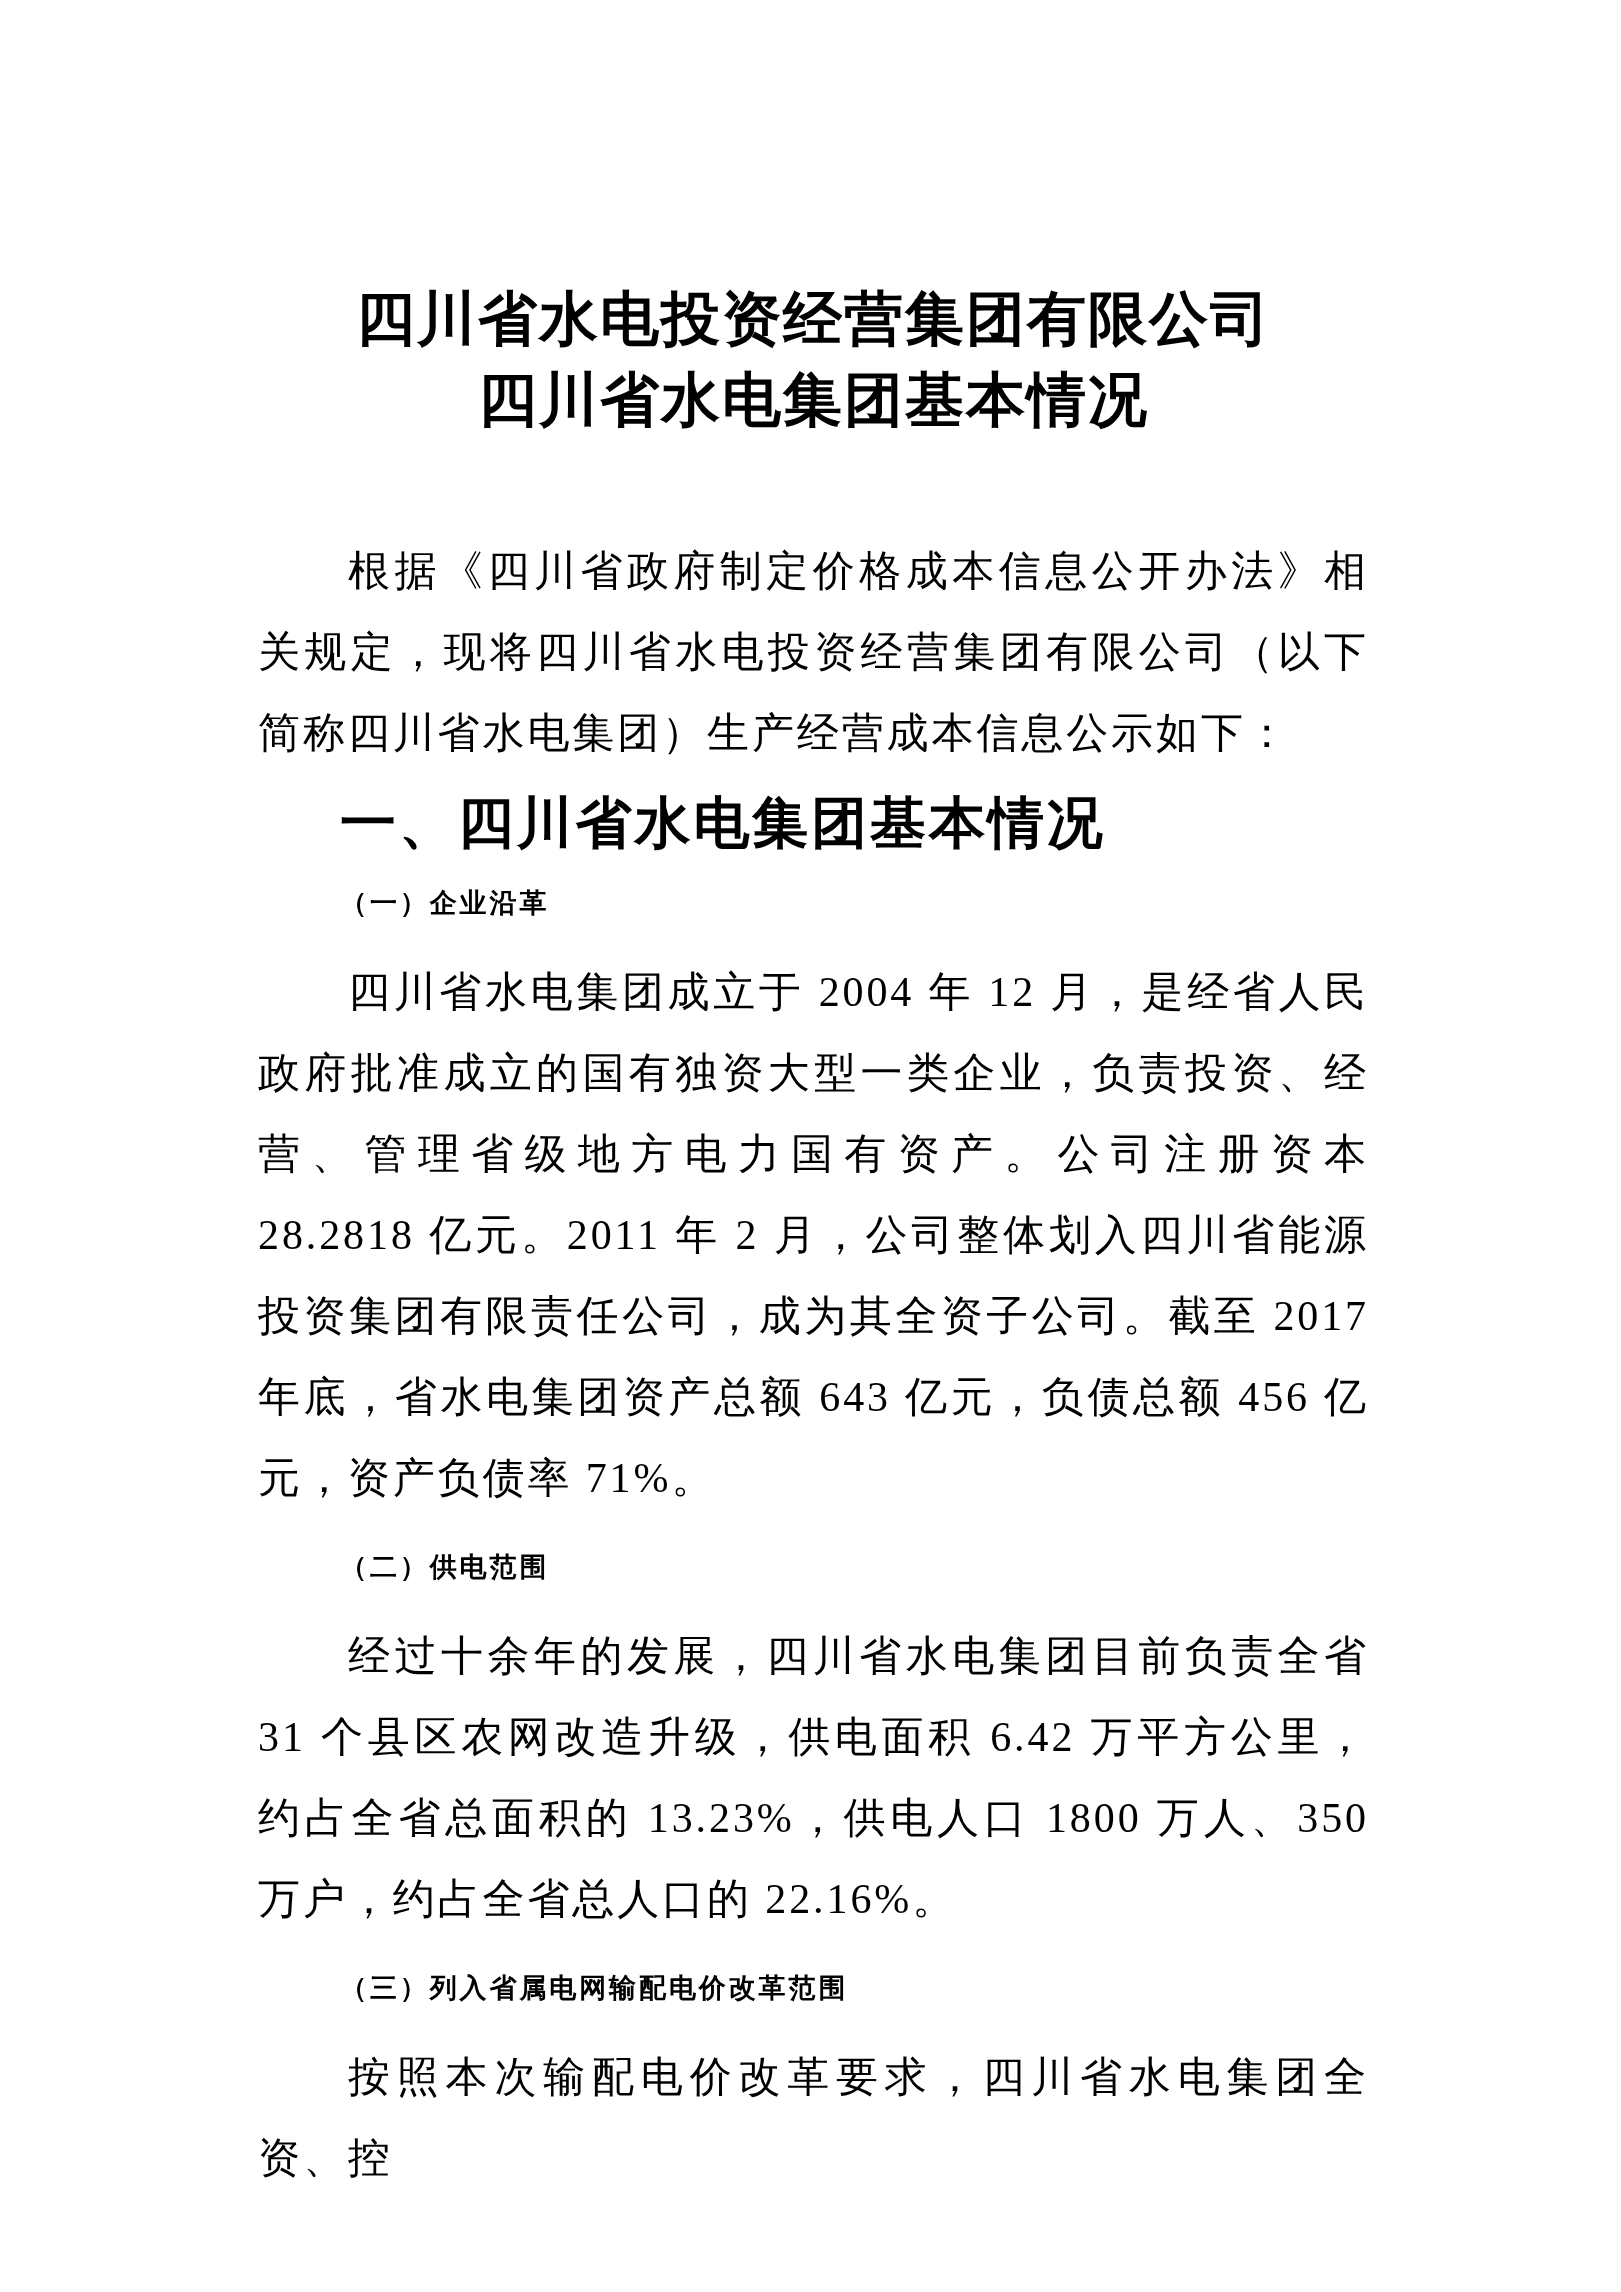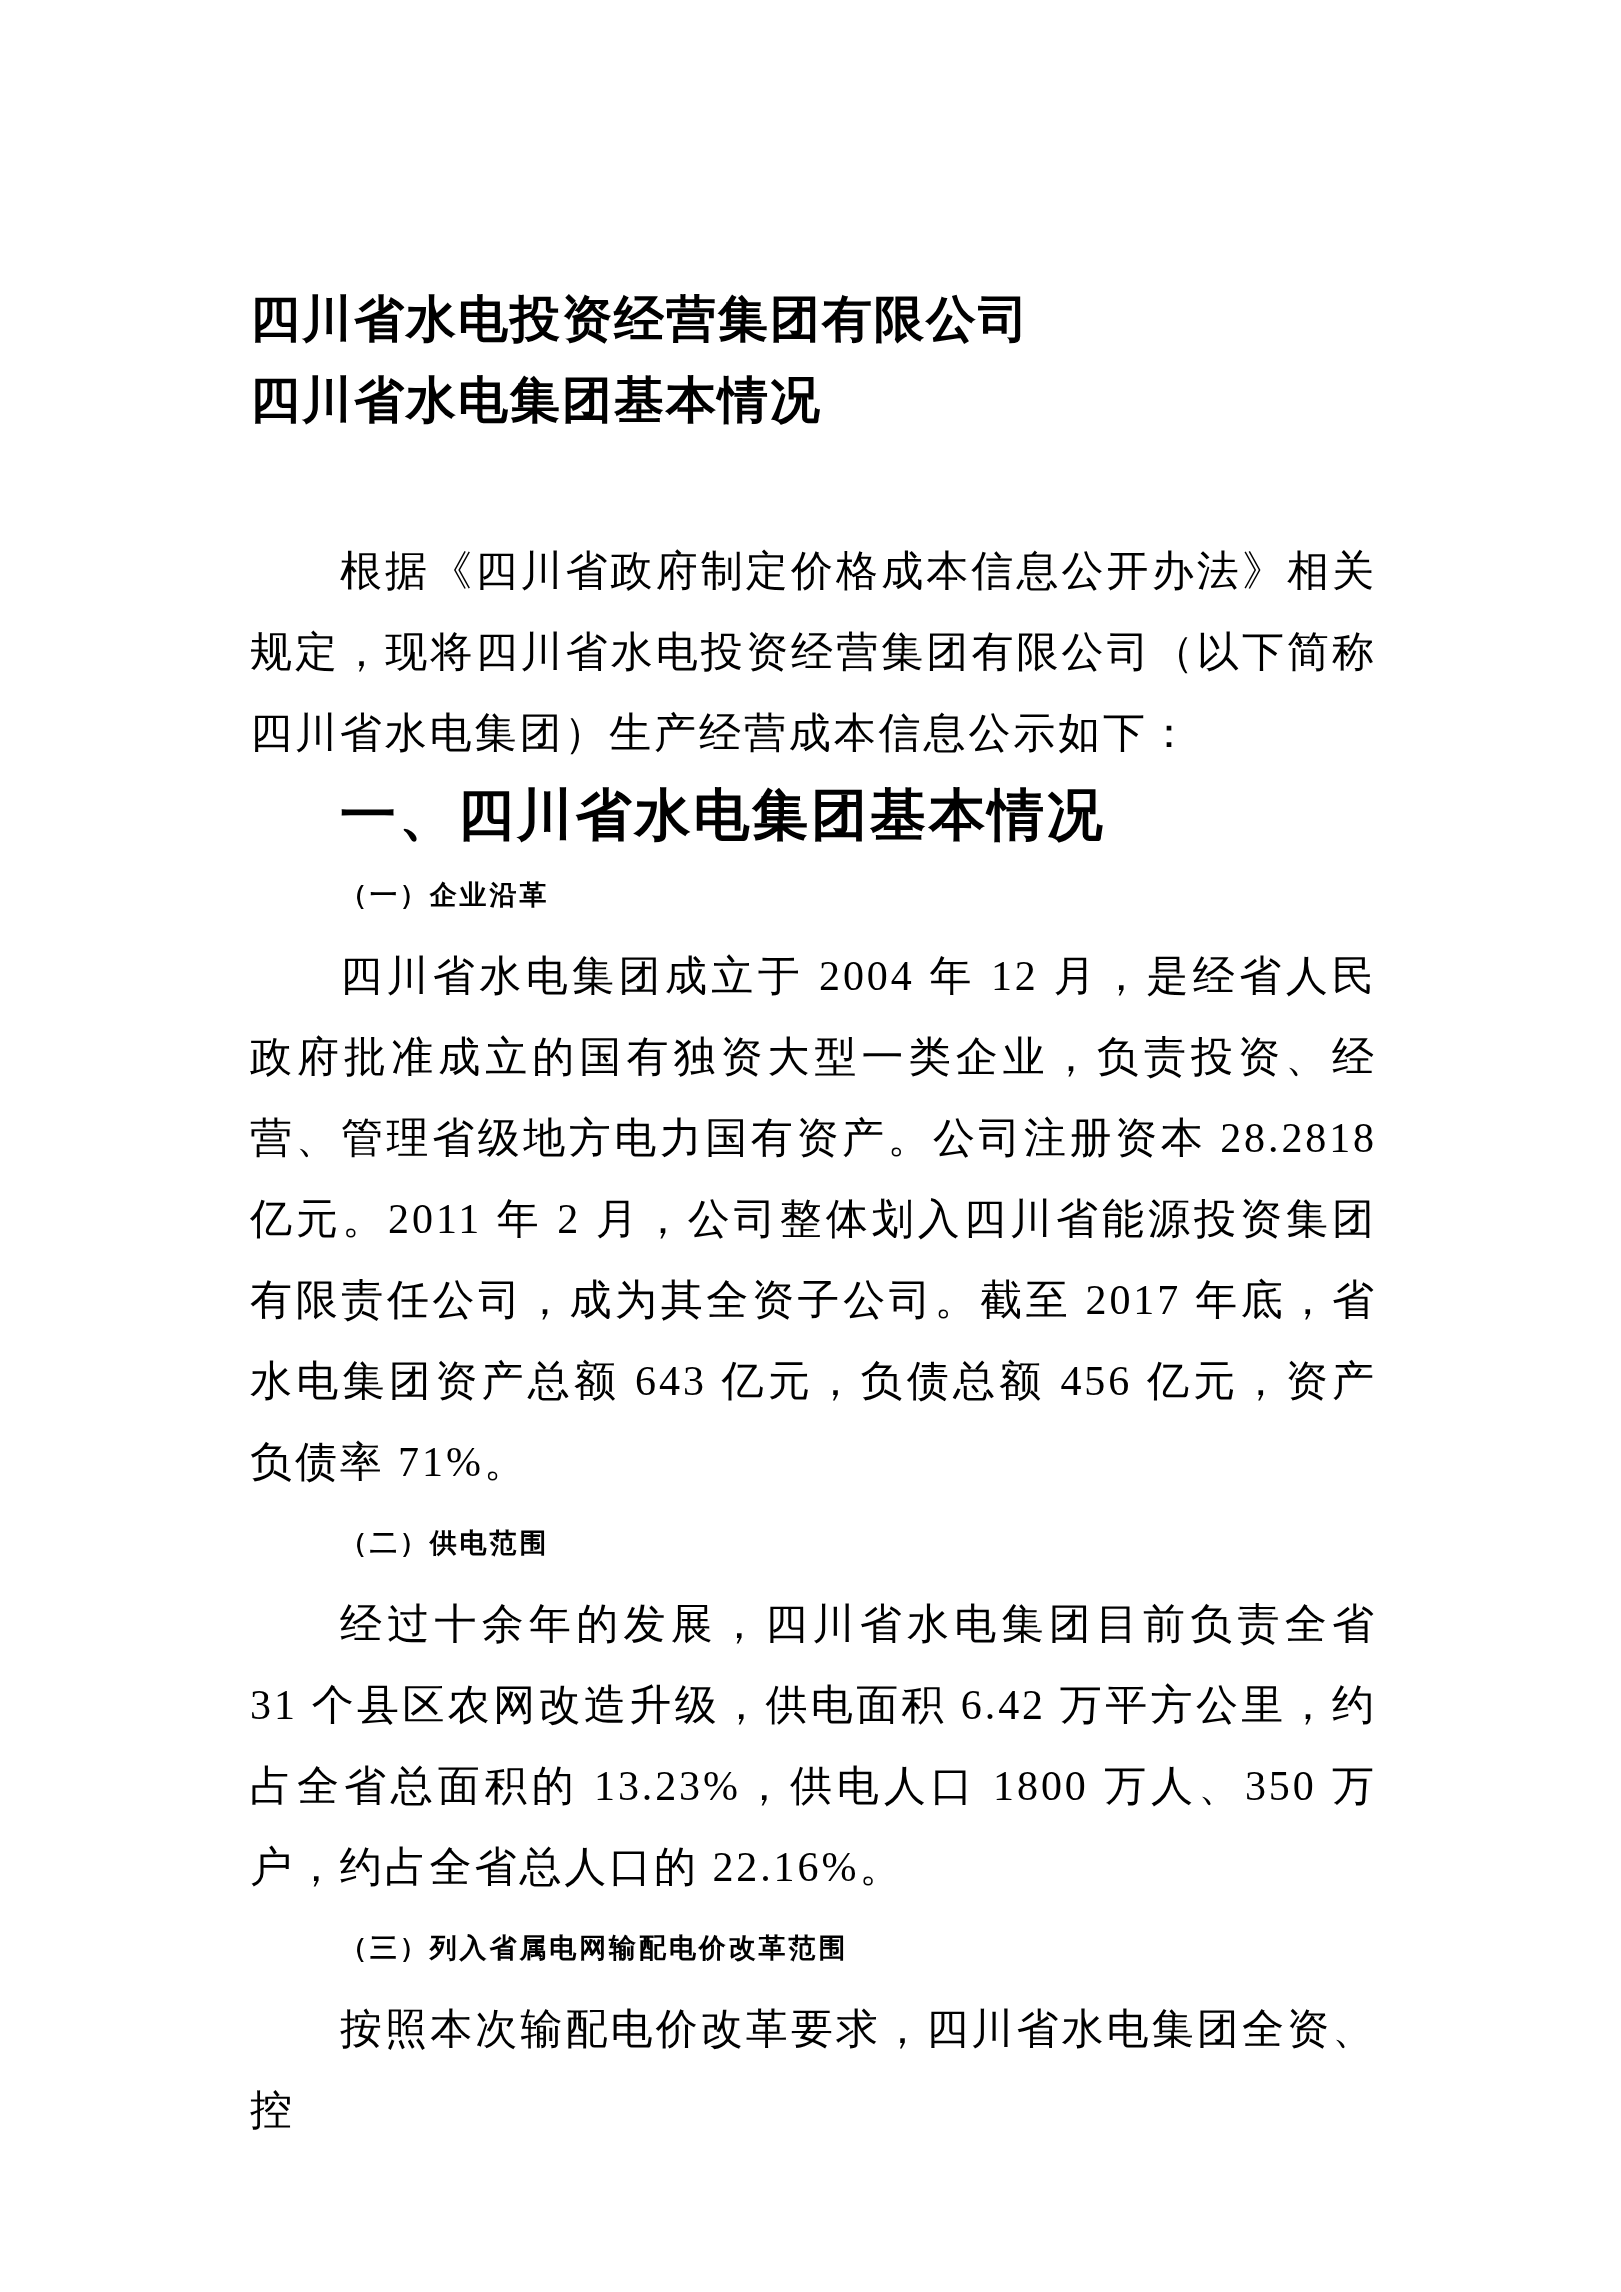--- a/index.html
+++ b/index.html
@@ -18,40 +18,41 @@
     font-family: "Liberation Serif", "DejaVu Serif", serif;
   }
   .content {
     position: absolute;
     left: 250px;
     top: 279px;
     width: 1127px;
   }
   .doc-title {
     margin: 0;
-    font-size: 50px;
+    text-align: center;
+    font-size: 59px;
     line-height: 81px;
     font-weight: bold;
     letter-spacing: 2px;
     font-family: "Liberation Serif", "DejaVu Serif", serif;
   }
   .title-line {
     display: block;
     white-space: nowrap;
   }
   .body-text {
     margin-top: 90px;
     font-size: 42px;
     line-height: 81px;
     letter-spacing: 2.9px;
     text-align: justify;
     text-justify: inter-ideograph;
   }
   .para {
-    margin: 0;
+    margin: 8px;
     text-indent: 90px;
   }
   .sec-heading {
     margin: 0;
     text-indent: 90px;
     font-size: 56px;
     line-height: 81px;
     font-weight: bold;
     font-family: "Liberation Sans", "DejaVu Sans", sans-serif;
     letter-spacing: 2.9px;

